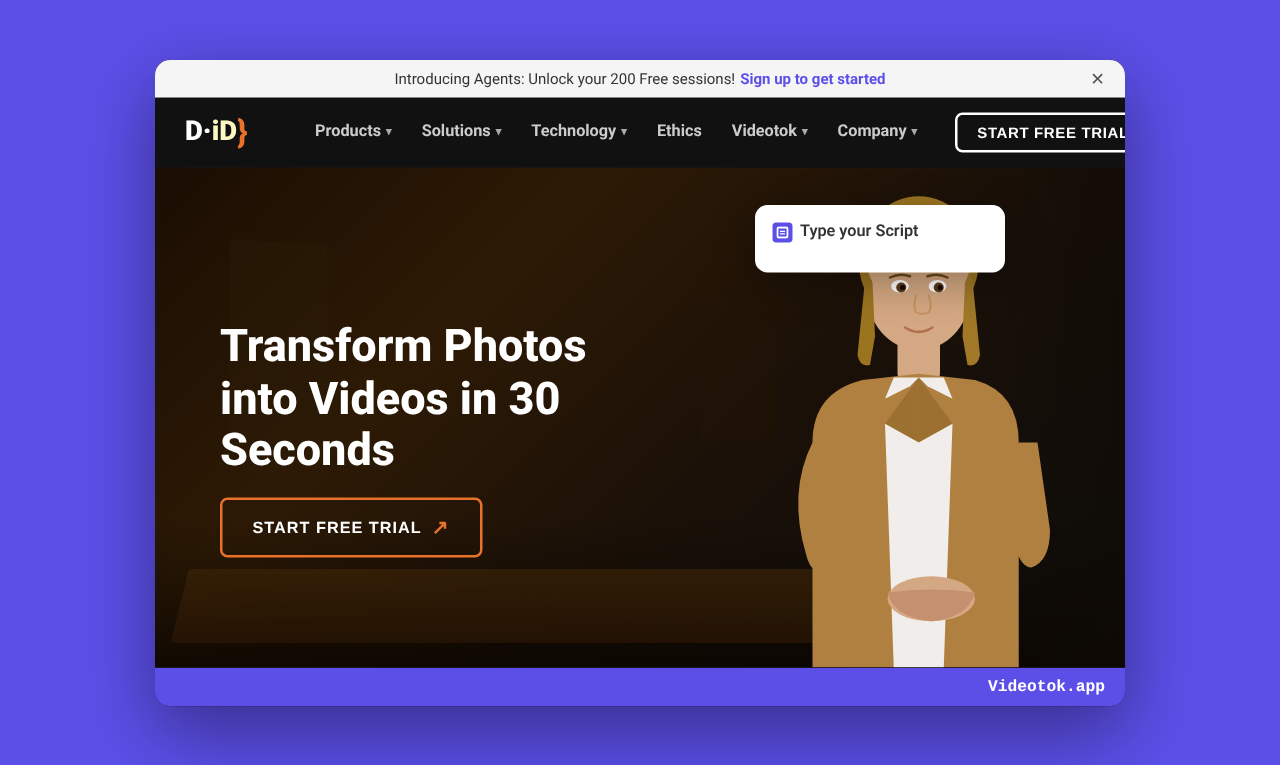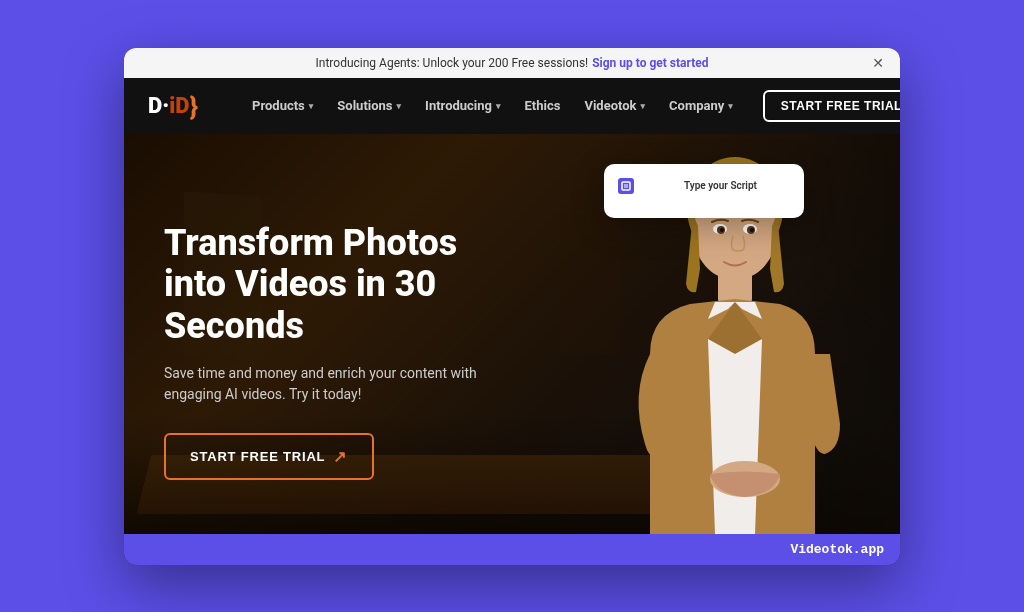--- a/index.html
+++ b/index.html
@@ -56,21 +56,21 @@
     }
     .logo {
       color: white;
       font-size: 22px;
       font-weight: 900;
       margin-right: 24px;
       display: flex;
       align-items: center;
     }
     .logo-d { color: white; }
-    .logo-id { color: #c2410c; }
+    .logo-id { color: #fef9c3; }
     .logo-bracket {
       color: #E8722A;
       font-weight: 900;
       font-size: 26px;
     }
     .nav-items {
       display: flex;
       align-items: center;
       gap: 4px;
       flex: 1;
@@ -129,21 +129,21 @@
       position: absolute;
       inset: 0;
       background: 
         radial-gradient(ellipse at 20% 50%, rgba(80,50,10,0.6) 0%, transparent 60%),
         radial-gradient(ellipse at 70% 30%, rgba(20,20,20,0.8) 0%, transparent 50%),
         linear-gradient(135deg, #2a1a05 0%, #0d0d0d 40%, #1a1008 100%);
     }
     
     .hero-content {
       position: absolute;
-      left: 0;
+      left: 12px;
       top: 0;
       bottom: 0;
       width: 52%;
       padding: 48px 40px;
       display: flex;
       flex-direction: column;
       justify-content: center;
       z-index: 2;
       margin-top: 36px;
     }
@@ -201,24 +201,23 @@
       height: 16px;
       background: #5B4FE8;
       border-radius: 3px;
       display: flex;
       align-items: center;
       justify-content: center;
       color: white;
       font-size: 8px;
     }
     .card-title-text {
-      font-size: 10px;
+      font-size: 13px;
       color: #333;
       font-weight: 600;
-      margin-left: 44px;
     }
     .card-body-text {
       font-size: 12px;
       color: #555;
       line-height: 1.5;
     }
     
     .watermark {
       background: #5B4FE8;
       text-align: right;
@@ -261,21 +260,21 @@
     <div class="nav-items">
       <div class="nav-item">
         <span>Products</span>
         <span class="chevron">▾</span>
       </div>
       <div class="nav-item">
         <span>Solutions</span>
         <span class="chevron">▾</span>
       </div>
       <div class="nav-item">
-        <span>Introducing</span>
+        <span>Technology</span>
         <span class="chevron">▾</span>
       </div>
       <div class="nav-item">
         <span>Ethics</span>
       </div>
       <div class="nav-item">
         <span>Videotok</span>
         <span class="chevron">▾</span>
       </div>
       <div class="nav-item">
@@ -303,21 +302,20 @@
 
       <div style="position:absolute;bottom:0;left:0;right:0;height:120px;background:linear-gradient(180deg,transparent,rgba(10,5,0,0.8));"></div>
       <div style="position:absolute;top:60px;left:60px;width:80px;height:160px;background:rgba(40,25,5,0.5);border-radius:4px;transform:perspective(300px) rotateY(15deg);"></div>
       <div style="position:absolute;top:80px;right:280px;width:60px;height:140px;background:rgba(35,20,4,0.4);border-radius:4px;"></div>
       <div style="position:absolute;bottom:20px;left:20px;right:200px;height:60px;background:linear-gradient(180deg,#3a2205,#2a1503);border-radius:3px;opacity:0.7;transform:perspective(200px) rotateX(10deg);"></div>
       <div style="position:absolute;bottom:0;right:180px;width:40px;height:100px;background:#4a3010;opacity:0.5;border-radius:3px 3px 0 0;"></div>
     </div>
 
     <div class="hero-content">
       <h1 class="hero-title">Transform Photos into Videos in 30 Seconds</h1>
-      <p class="hero-subtitle">Save time and money and enrich your content with engaging AI videos. Try it today!</p>
       <button class="btn-hero-trial">
         <span>START FREE TRIAL</span>
         <span class="arrow-icon">↗</span>
       </button>
     </div>
 
     <div class="script-card" style="left:480px;top:30px;">
       <div class="card-header">
         <div class="card-icon">
           <svg width="10" height="10" viewBox="0 0 10 10">

